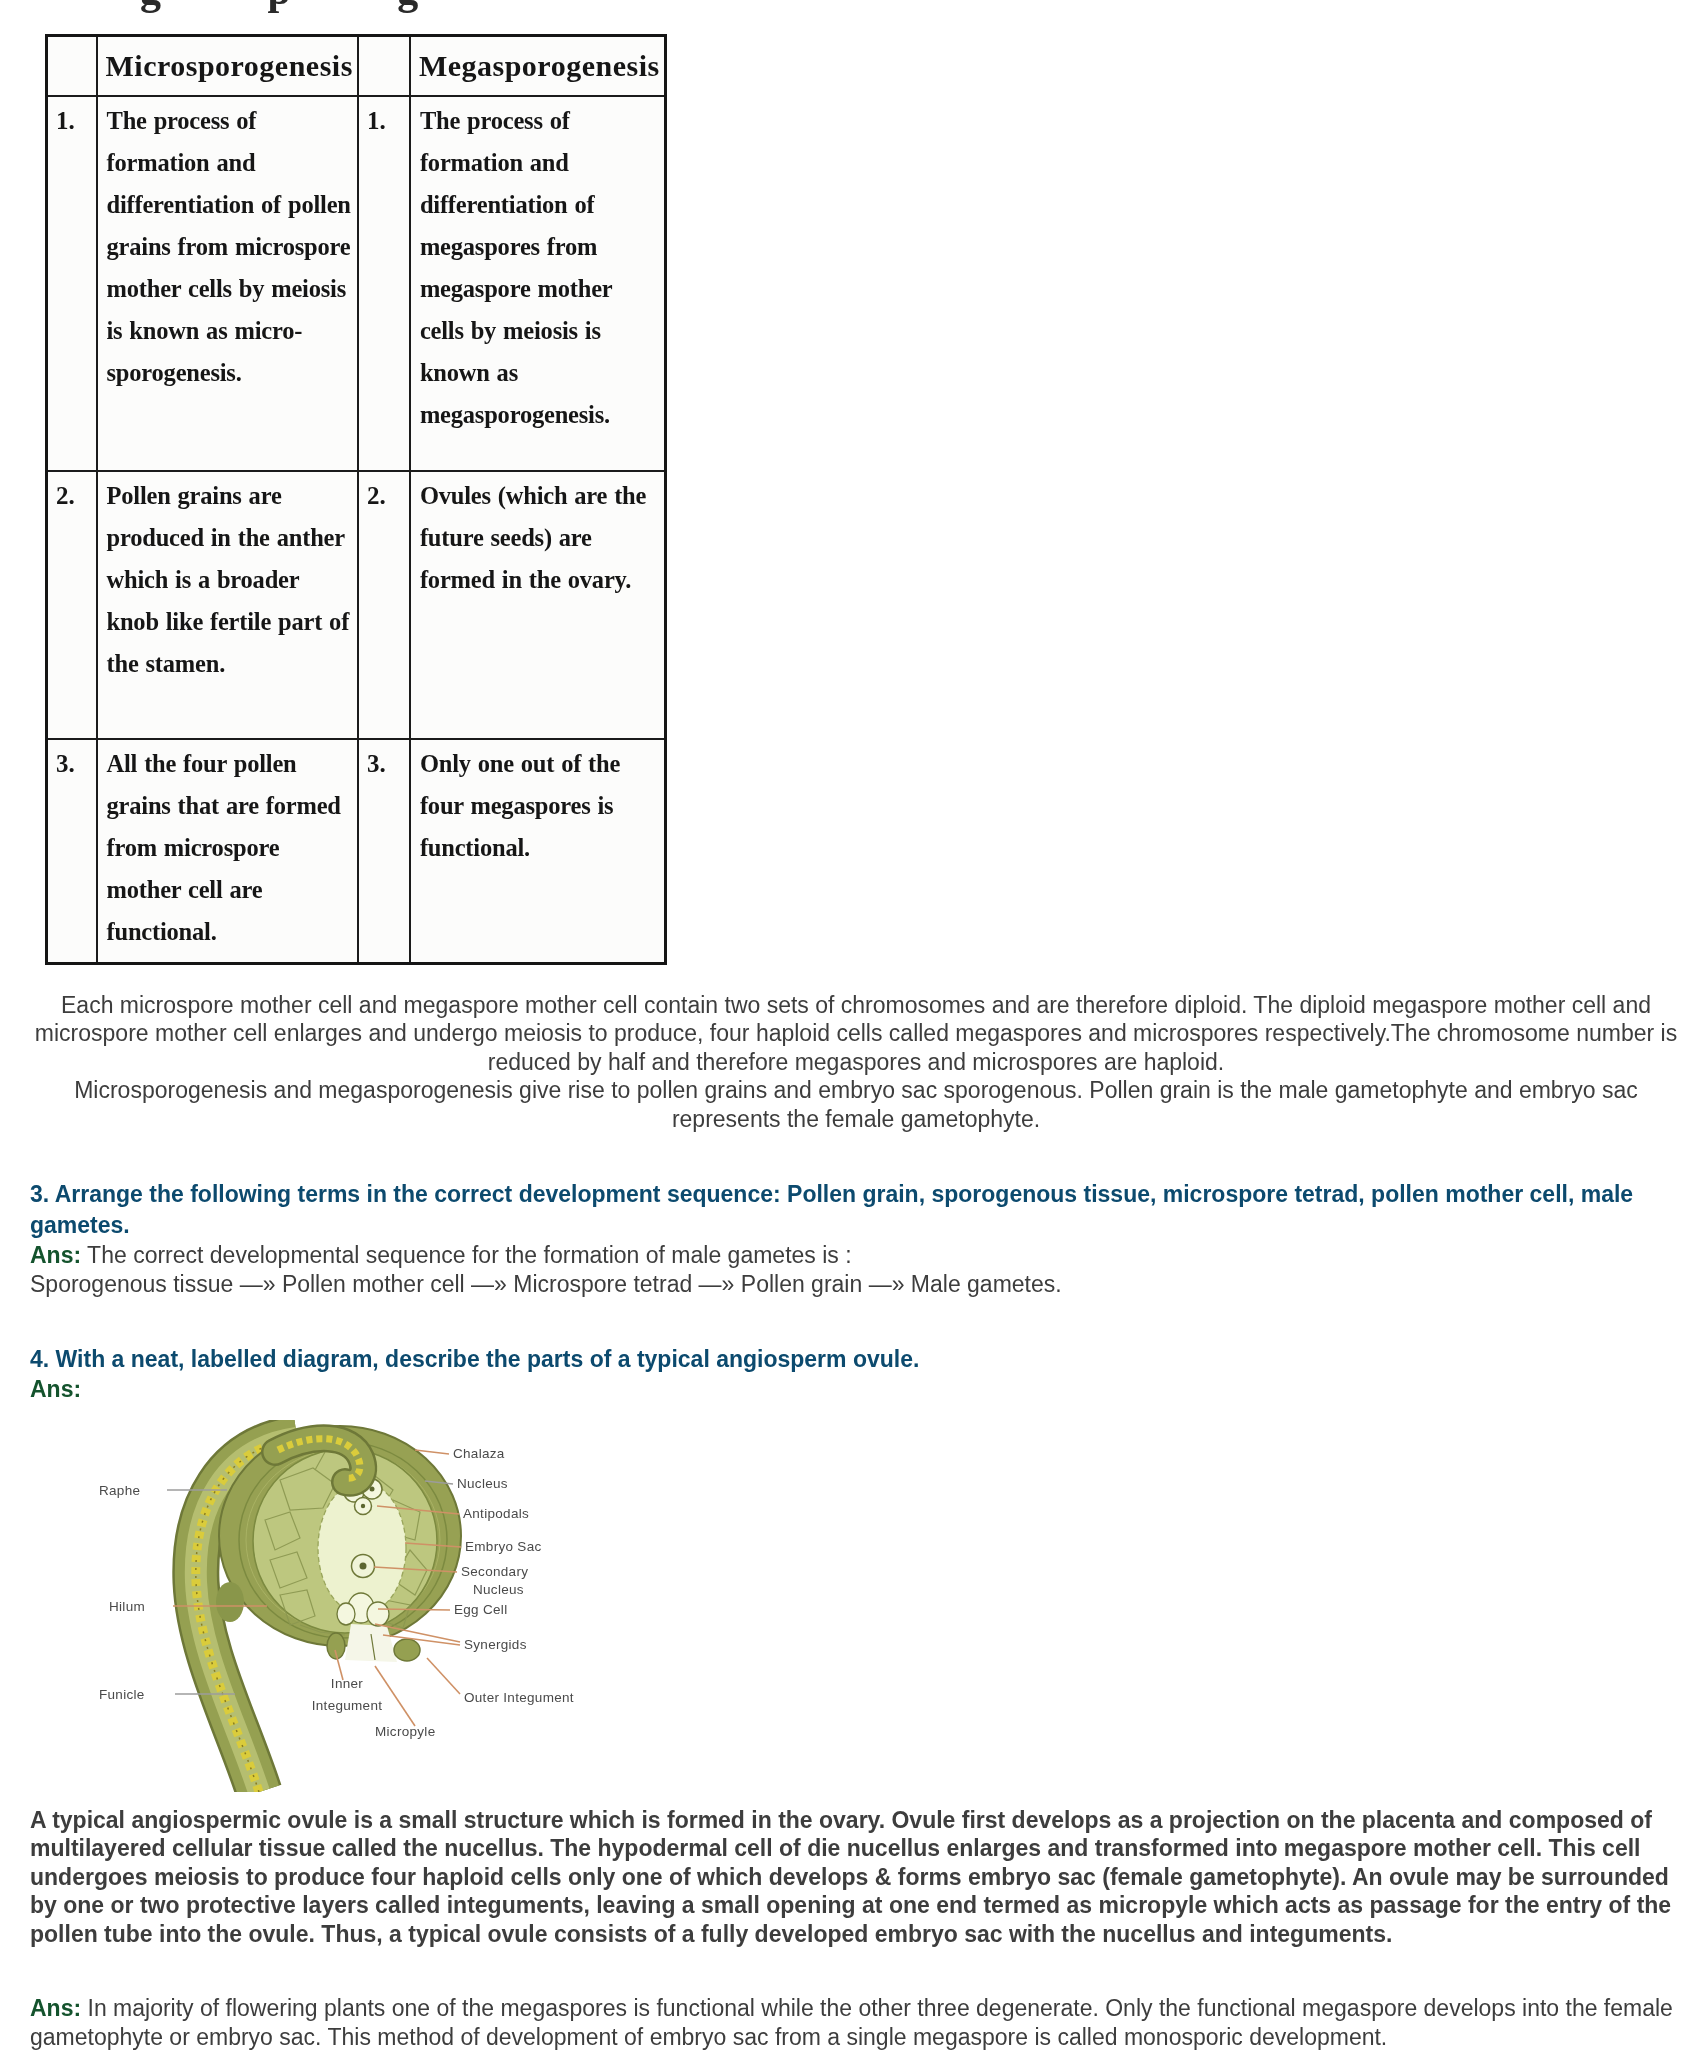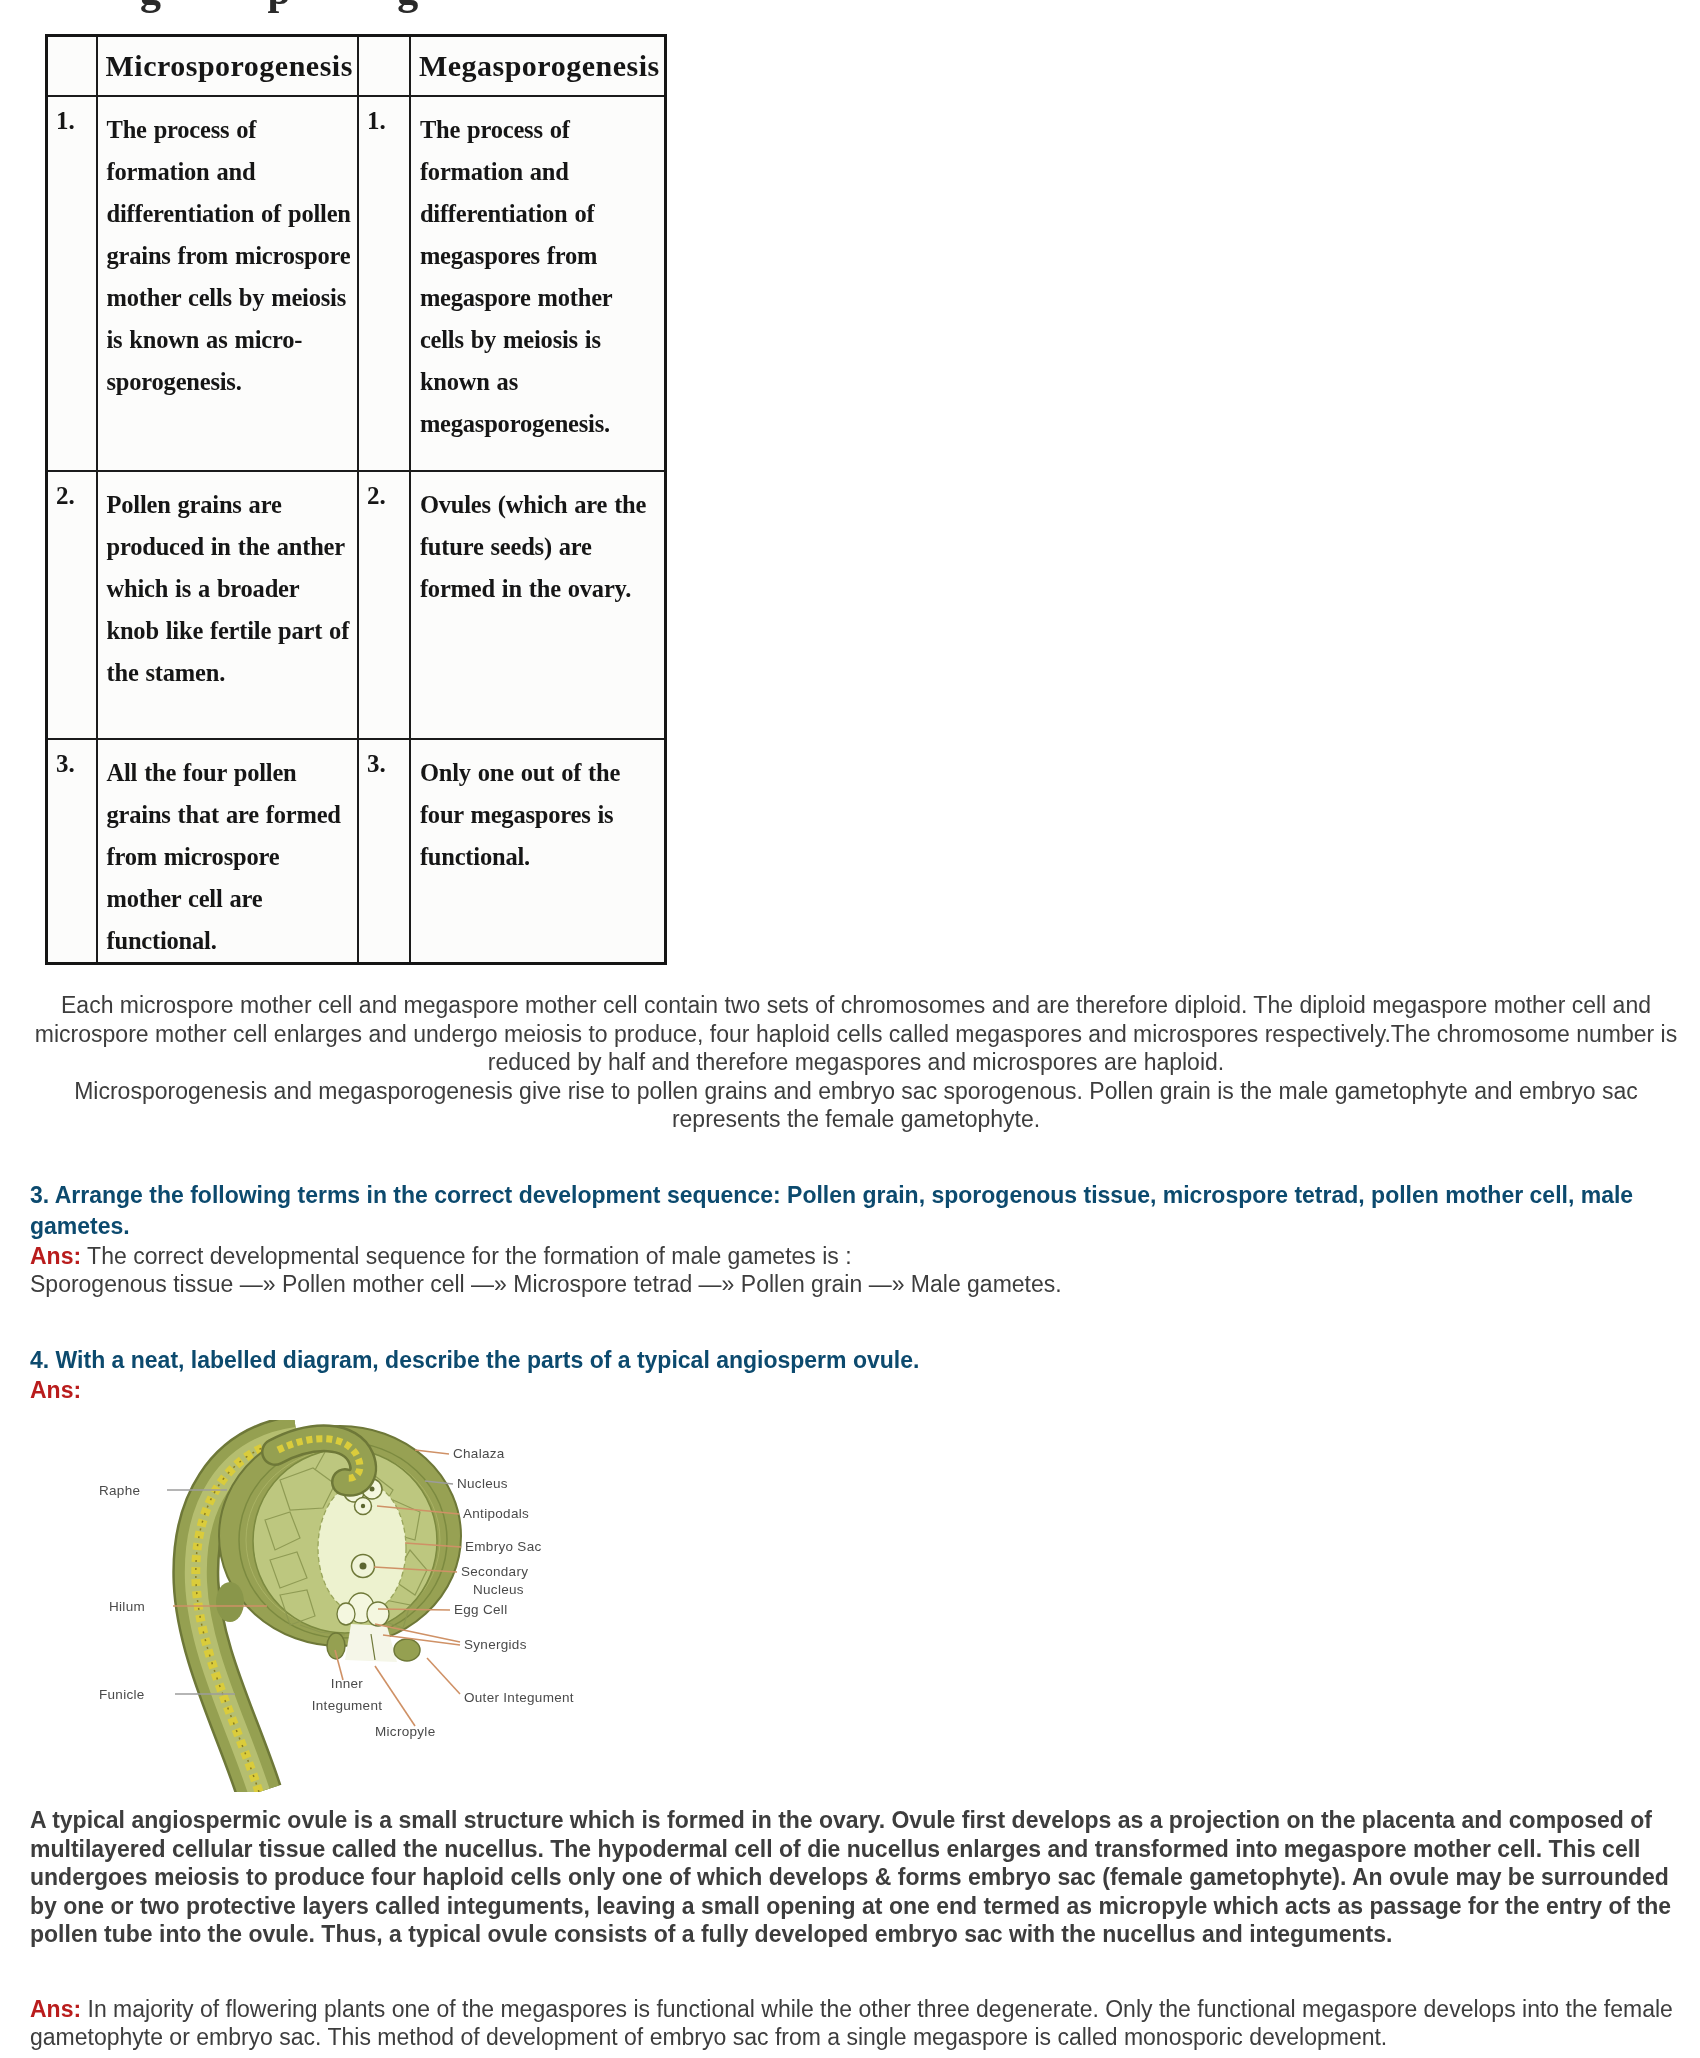--- a/index.html
+++ b/index.html
@@ -50,21 +50,21 @@
     height: 38px;
     letter-spacing: 0.5px;
   }
   .scan-table .num {
     font-size: 25px;
     padding: 10px 0 0 8px;
   }
   .scan-table .txt {
     font-size: 24.5px;
     line-height: 42px;
-    padding: 12px 6px 0 9px;
+    padding: 3px 6px 0 9px;
     letter-spacing: -0.2px;
     word-spacing: 1px;
   }
   .r1 { height: 375px; }
   .r2 { height: 268px; }
   .r3 { height: 224px; }
 
   .text-block {
     width: 1652px;
     margin-left: 30px;
@@ -73,21 +73,21 @@
   }
   .text-block p { margin: 0; }
   .intro { margin-top: 26px; text-align: center; }
   .q-block { margin-top: 46px; }
   .q-heading {
     font-weight: bold;
     color: #0c4a6e;
     line-height: 31px;
     margin: 0 0 2px 0;
   }
-  .ans-label { font-weight: bold; color: #b91c1c; }
+  .ans-label { font-weight: bold; color: #14532d; }
   .after-diagram { margin-top: 14px; font-weight: bold; }
 
   .diagram-wrap {
     margin: 16px 0 0 75px;
     width: 545px;
     height: 372px;
   }
   .diagram-wrap svg text {
     font-family: "Liberation Sans", sans-serif;
     font-size: 13.5px;

